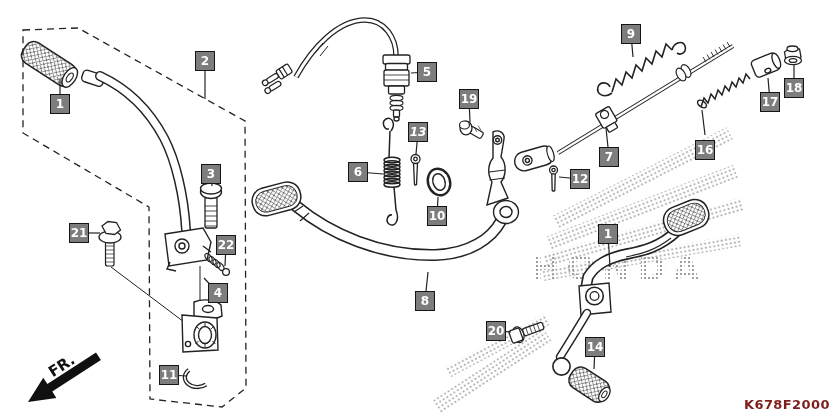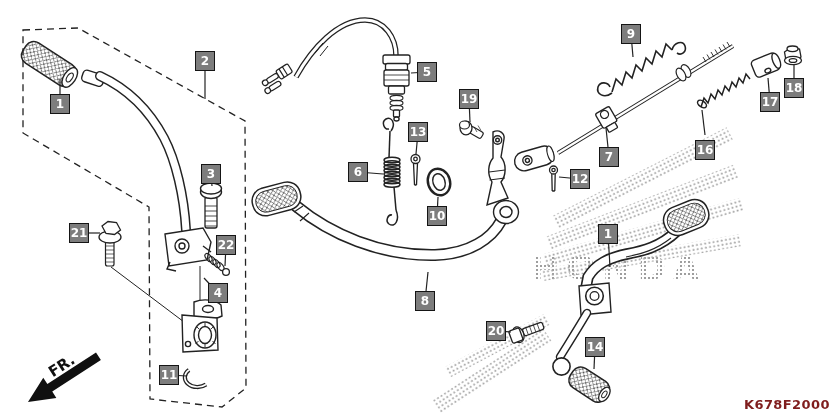--- a/index.html
+++ b/index.html
@@ -303,21 +303,21 @@
     <div class="callout" style="left: 201px; top: 164px;">3</div>
     <div class="callout" style="left: 208px; top: 283px;">4</div>
     <div class="callout" style="left: 417px; top: 62px;">5</div>
     <div class="callout" style="left: 348px; top: 162px;">6</div>
     <div class="callout" style="left: 599px; top: 147px;">7</div>
     <div class="callout" style="left: 415px; top: 291px;">8</div>
     <div class="callout" style="left: 621px; top: 24px;">9</div>
     <div class="callout" style="left: 427px; top: 206px; text-align: right;">10</div>
     <div class="callout" style="left: 159px; top: 365px;">11</div>
     <div class="callout" style="left: 570px; top: 169px;">12</div>
-    <div class="callout" style="left: 408px; top: 122px;">13</div>
+    <div class="callout" style="left: 408px; top: 122px; font-style: italic;">13</div>
     <div class="callout" style="left: 585px; top: 337px;">14</div>
     <div class="callout" style="left: 50px; top: 94px;">1</div>
     <div class="callout" style="left: 695px; top: 140px;">16</div>
     <div class="callout" style="left: 760px; top: 92px;">17</div>
     <div class="callout" style="left: 784px; top: 78px;">18</div>
     <div class="callout" style="left: 459px; top: 89px;">19</div>
     <div class="callout" style="left: 486px; top: 321px; text-align: right;">20</div>
     <div class="callout" style="left: 69px; top: 223px;">21</div>
     <div class="callout" style="left: 216px; top: 235px;">22</div>
   </div>

